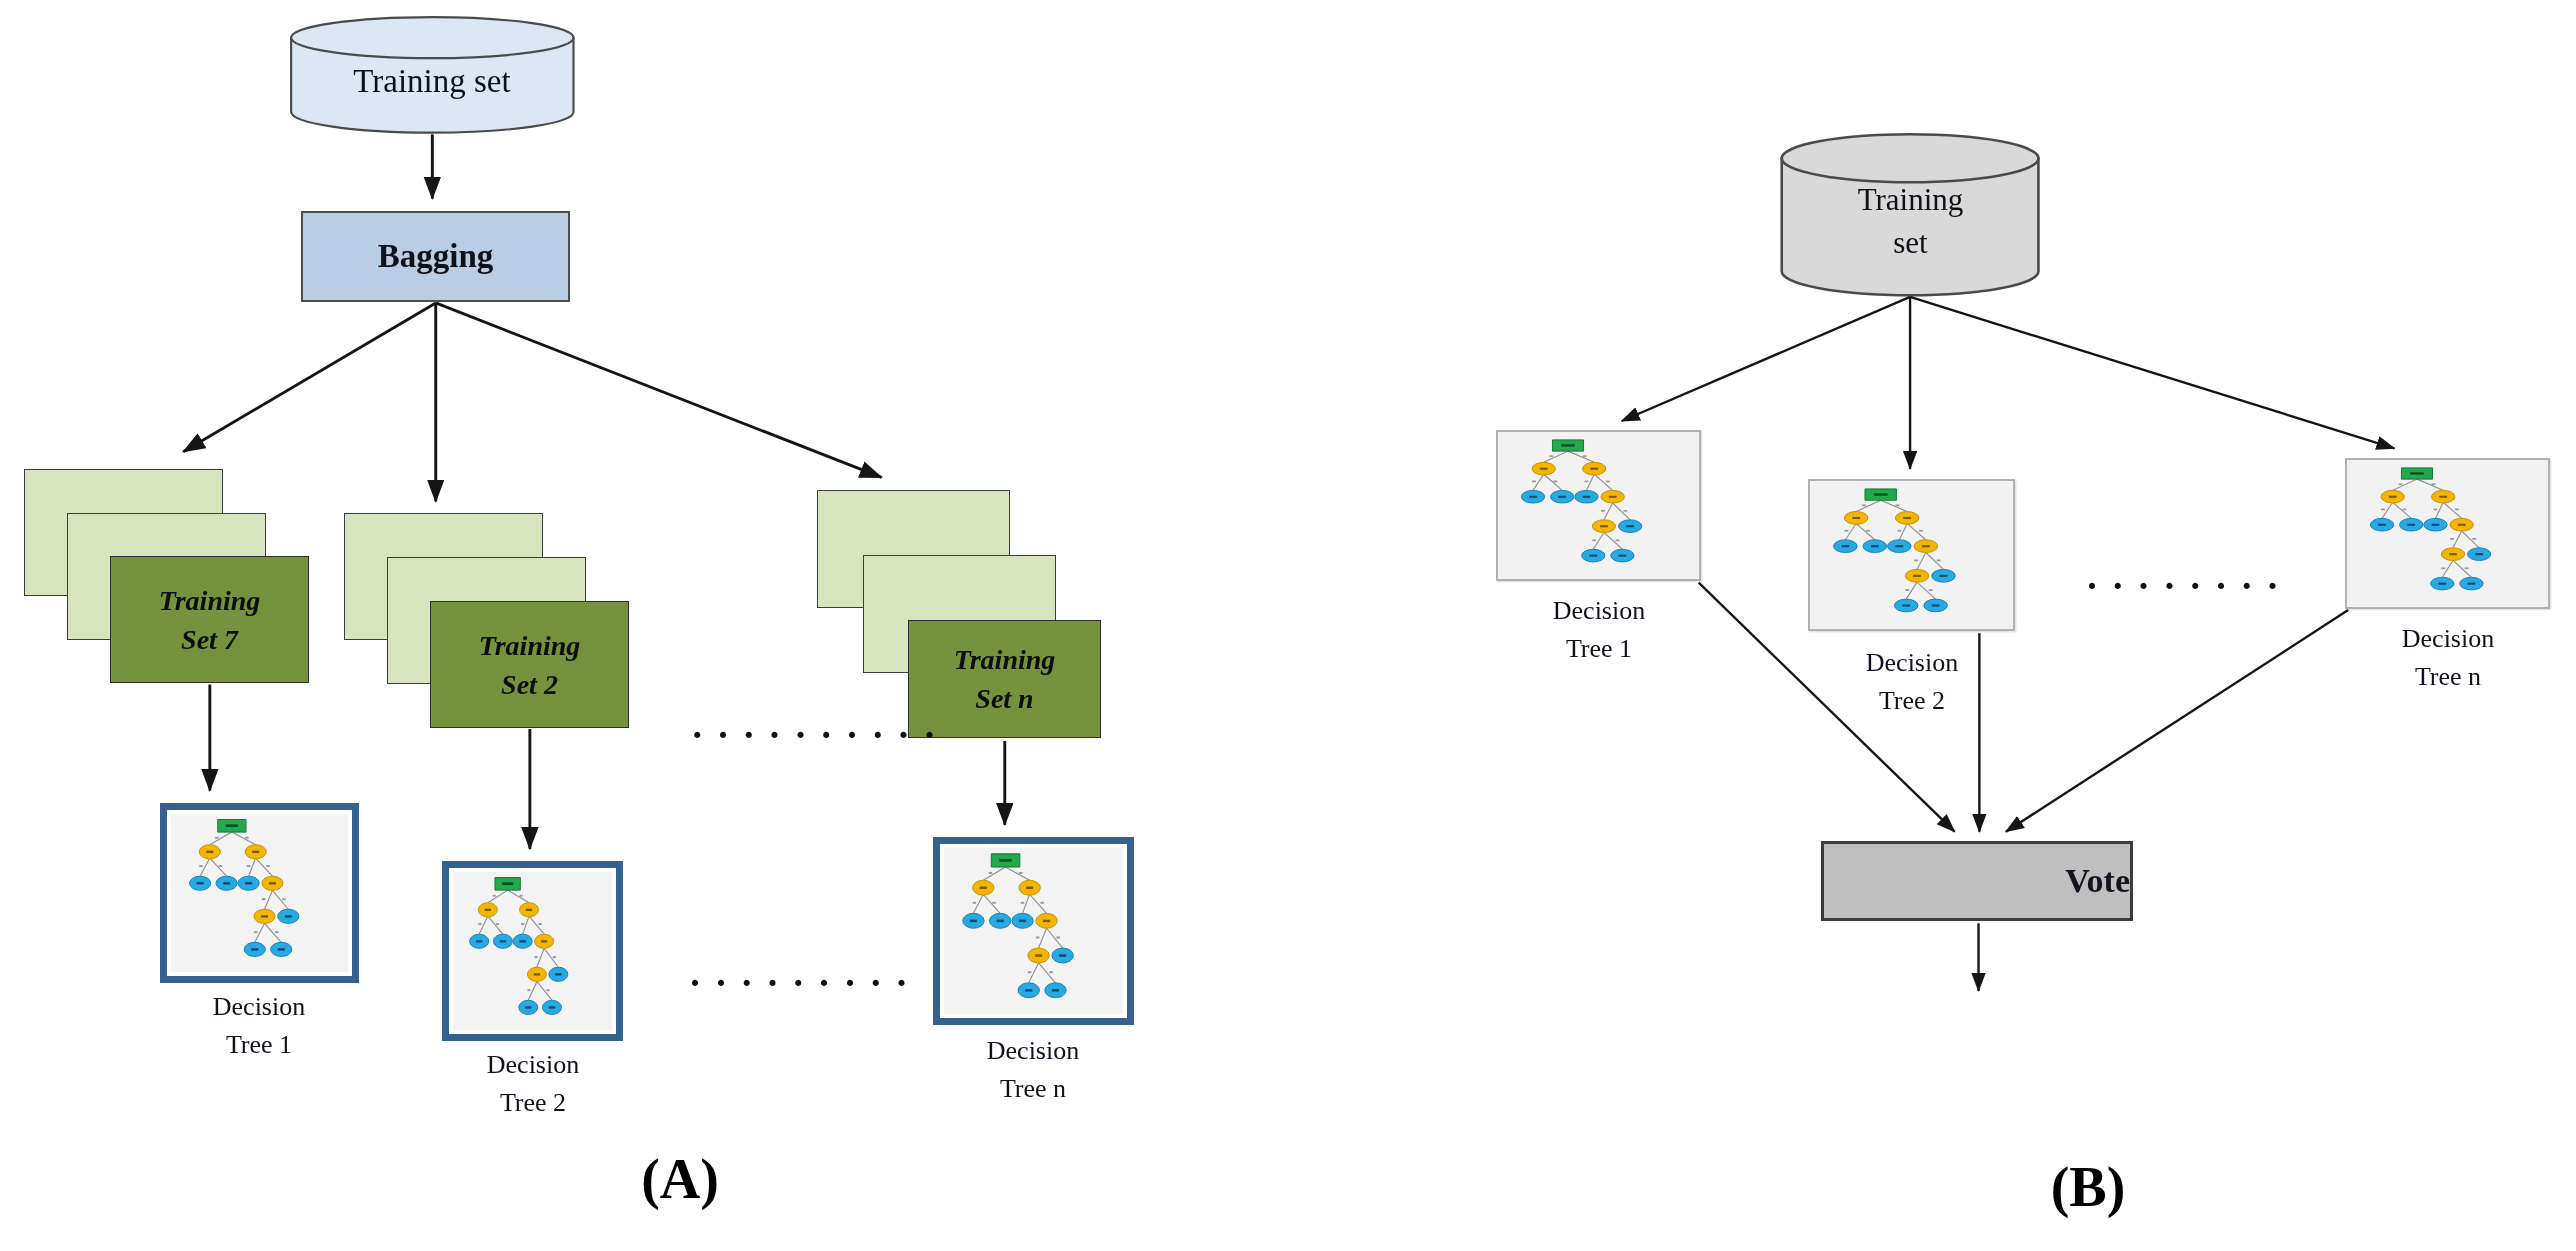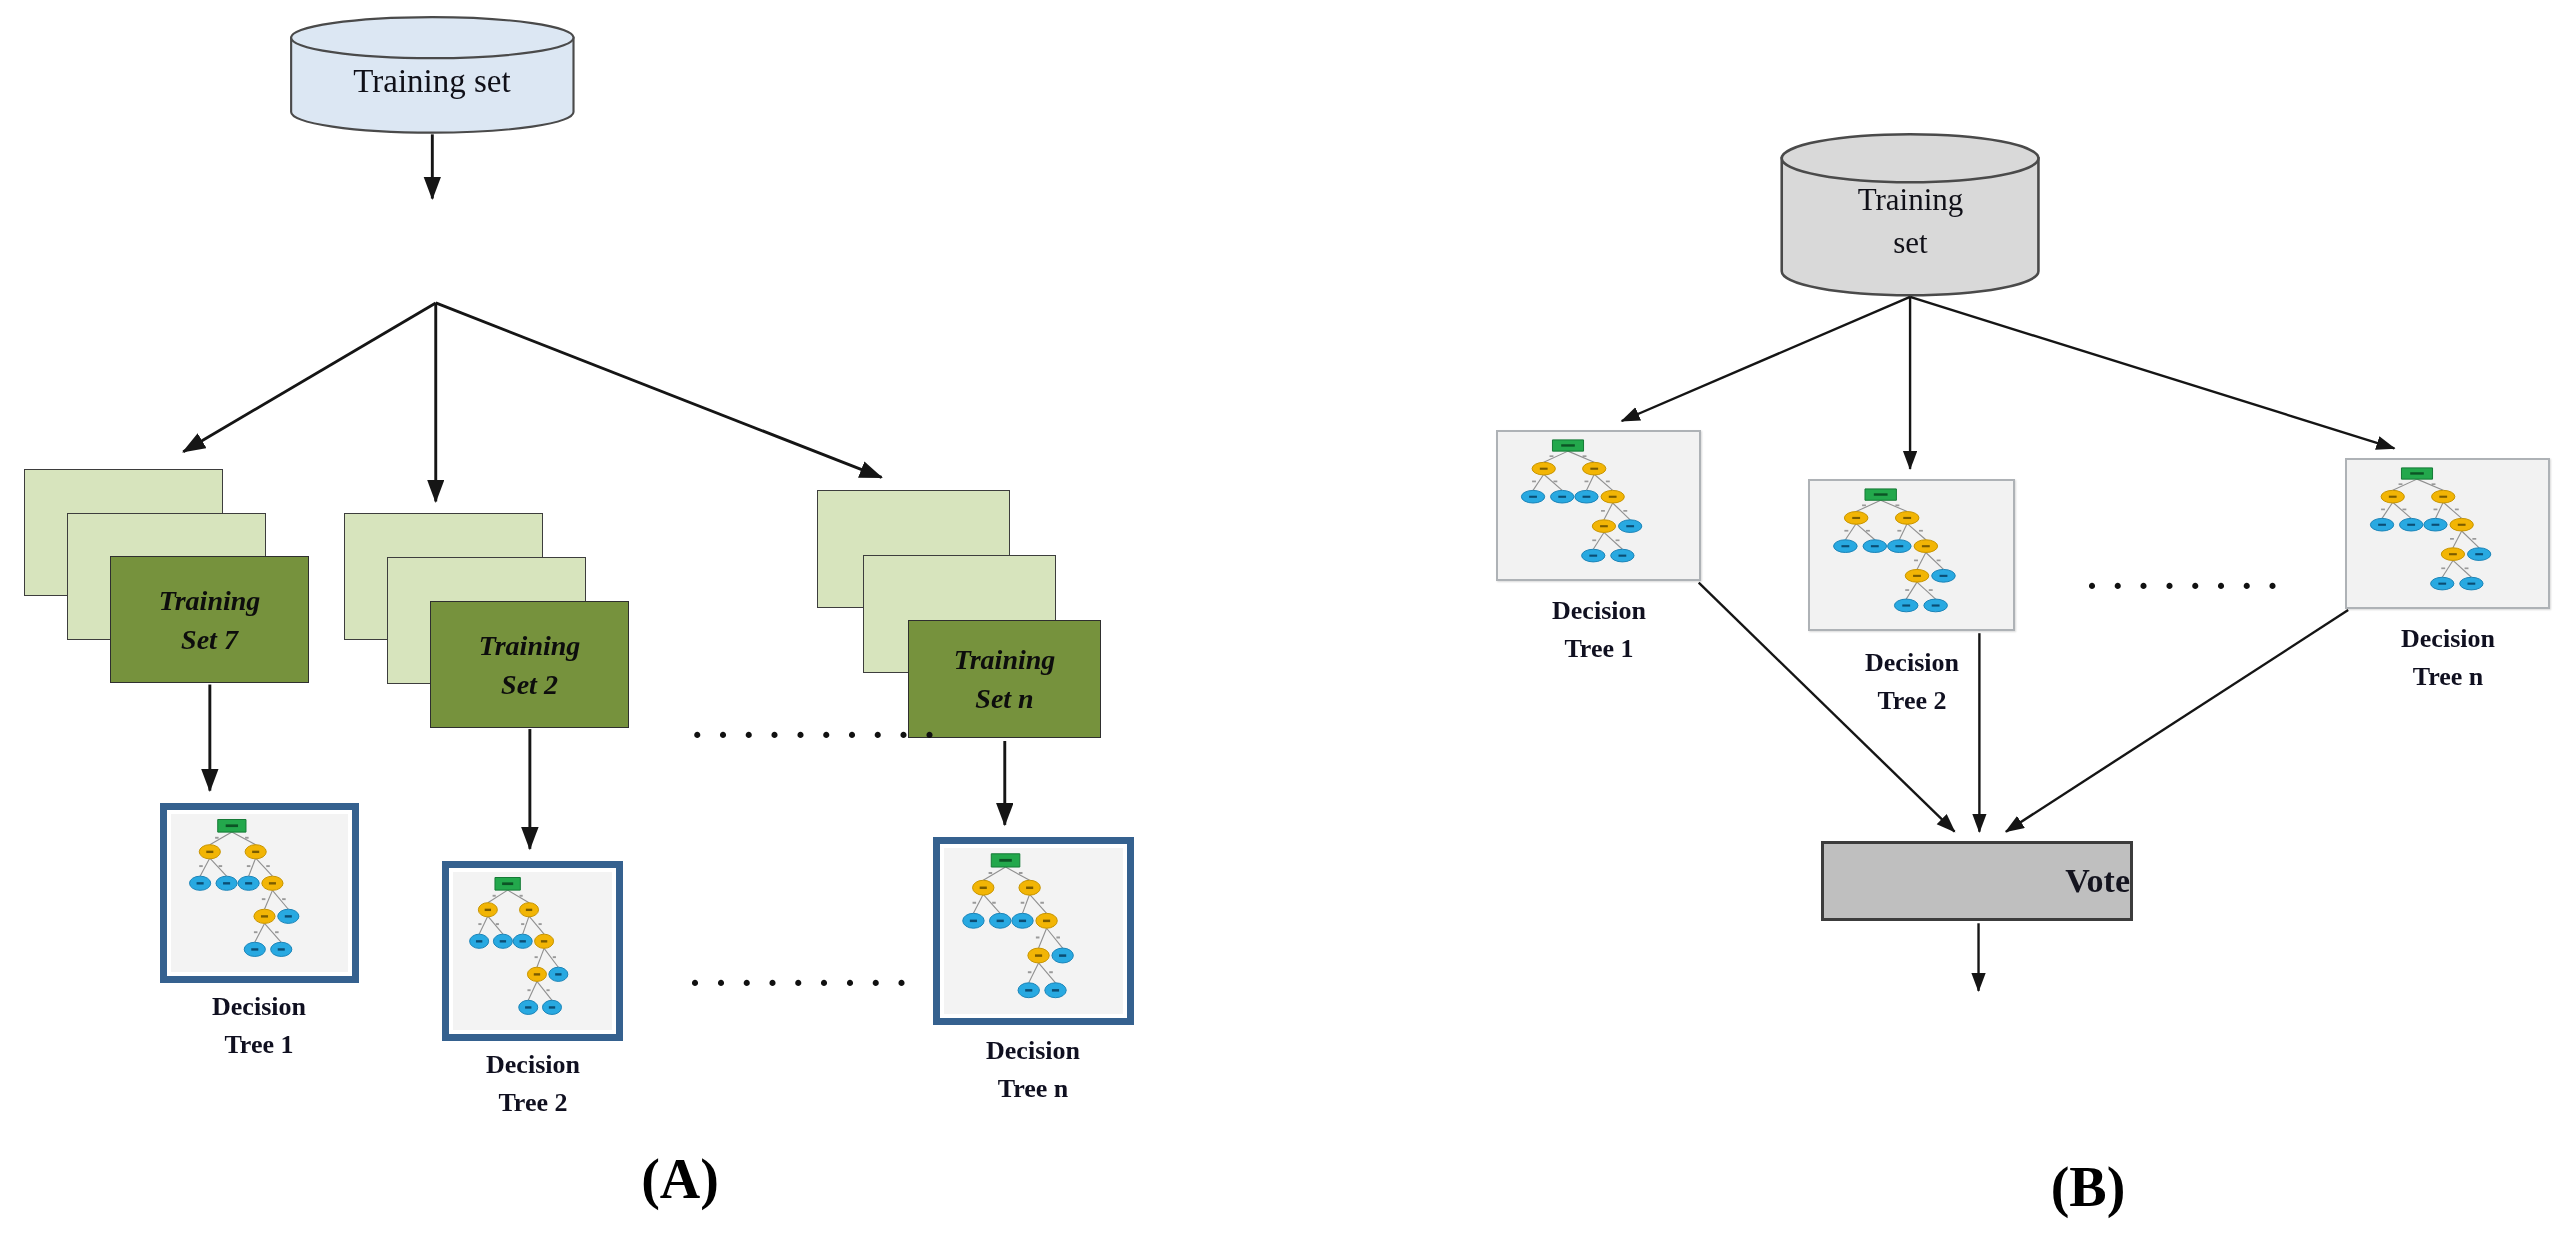--- a/index.html
+++ b/index.html
@@ -39,21 +39,21 @@
   }
   .dtbox-b{
     position:absolute;box-sizing:border-box;
     border:2.6px solid #aeb2b6;background:#f2f2f2;padding:3.4px;
     box-shadow:0.9px 0.9px 1.7px rgba(0,0,0,0.15);
   }
   .dtbox-a .tree-svg{width:100%;height:100%;display:block;background:#f3f3f3;}
   .dtbox-b .tree-svg{width:100%;height:100%;display:block;background:#f2f2f2;}
   .tree-label{
     position:absolute;transform:translateX(-50%);
-    text-align:center;font-weight:bold;font-size:26px;line-height:38px;
+    text-align:center;font-weight:normal;font-size:26px;line-height:38px;
     color:#101020;white-space:nowrap;
   }
   .dots{
     position:absolute;transform:translateX(-50%);
     font-weight:bold;font-size:38px;line-height:26px;letter-spacing:3.4px;
     color:#111;white-space:nowrap;
   }
   .caption{
     position:absolute;transform:translateX(-50%);
     font-weight:bold;font-size:56px;color:#000;
@@ -164,20 +164,23 @@
       <line x1="2232" y1="347" x2="2798" y2="524" marker-end="url(#ah)"></line>
       <line x1="1985" y1="681" x2="2284" y2="972" marker-end="url(#ah)"></line>
       <line x1="2313" y1="740" x2="2313" y2="972" marker-end="url(#ah)"></line>
       <line x1="2744" y1="713" x2="2344" y2="972" marker-end="url(#ah)"></line>
       <line x1="2312" y1="1079" x2="2312" y2="1158" marker-end="url(#ah)"></line>
     </g>
   </svg>
 
   <div class="cyl-label" style="left:291px;top:62px;width:282px;">Training set</div>
 
+  <div class="bagging">
+    <span>Bagging</span>
+  </div>
 
   <div class="card" style="left:24px;top:469px;"></div>
   <div class="card" style="left:67px;top:513px;"></div>
   <div class="card dark" style="left:110px;top:556px;">
     <div>Training</div>
     <div>Set 7</div>
   </div>
 
   <div class="card" style="left:344px;top:513px;"></div>
   <div class="card" style="left:387px;top:557px;"></div>

